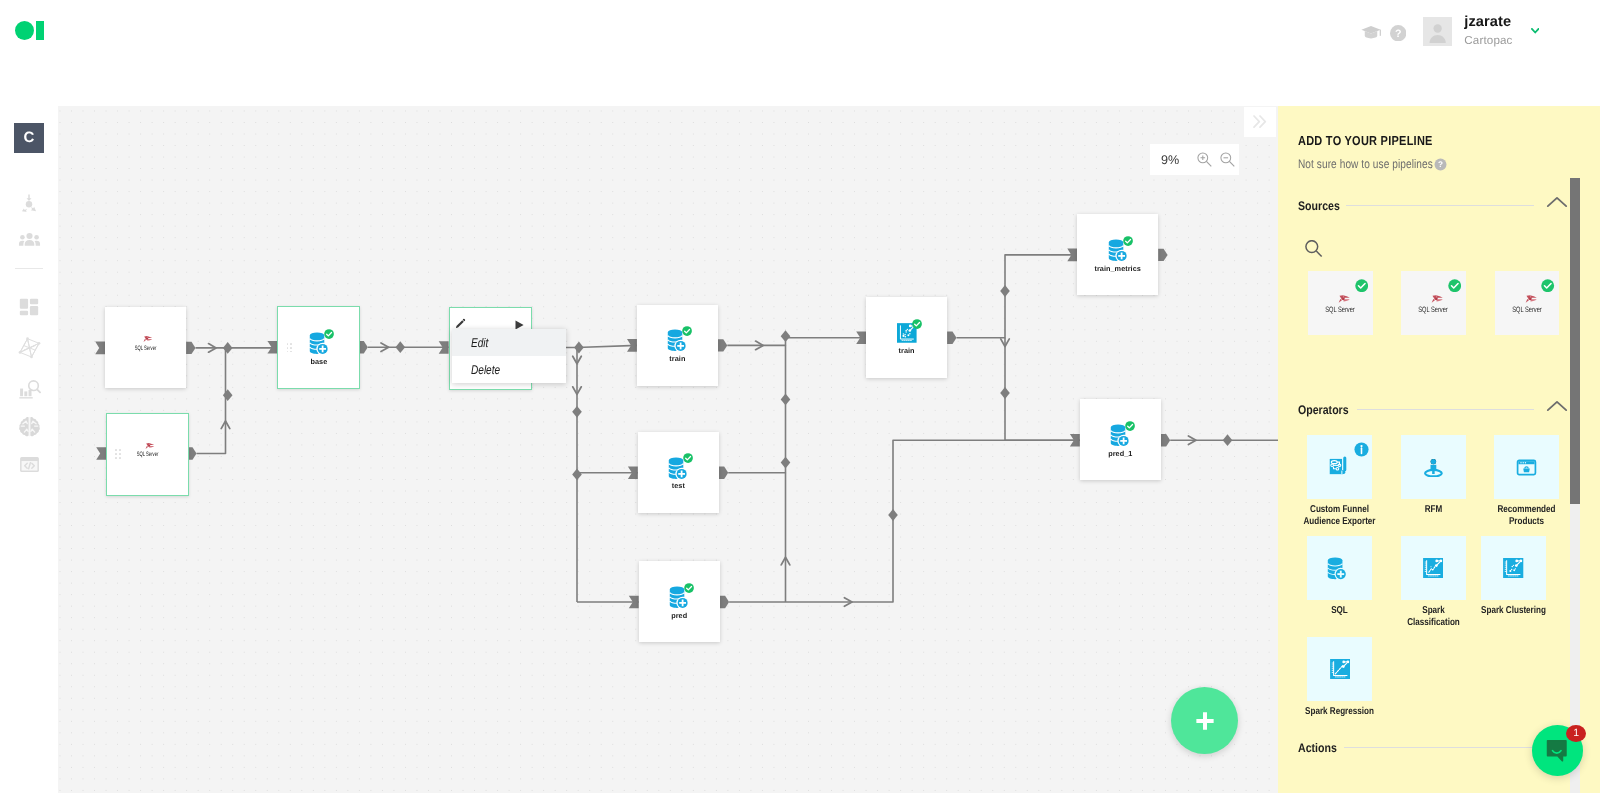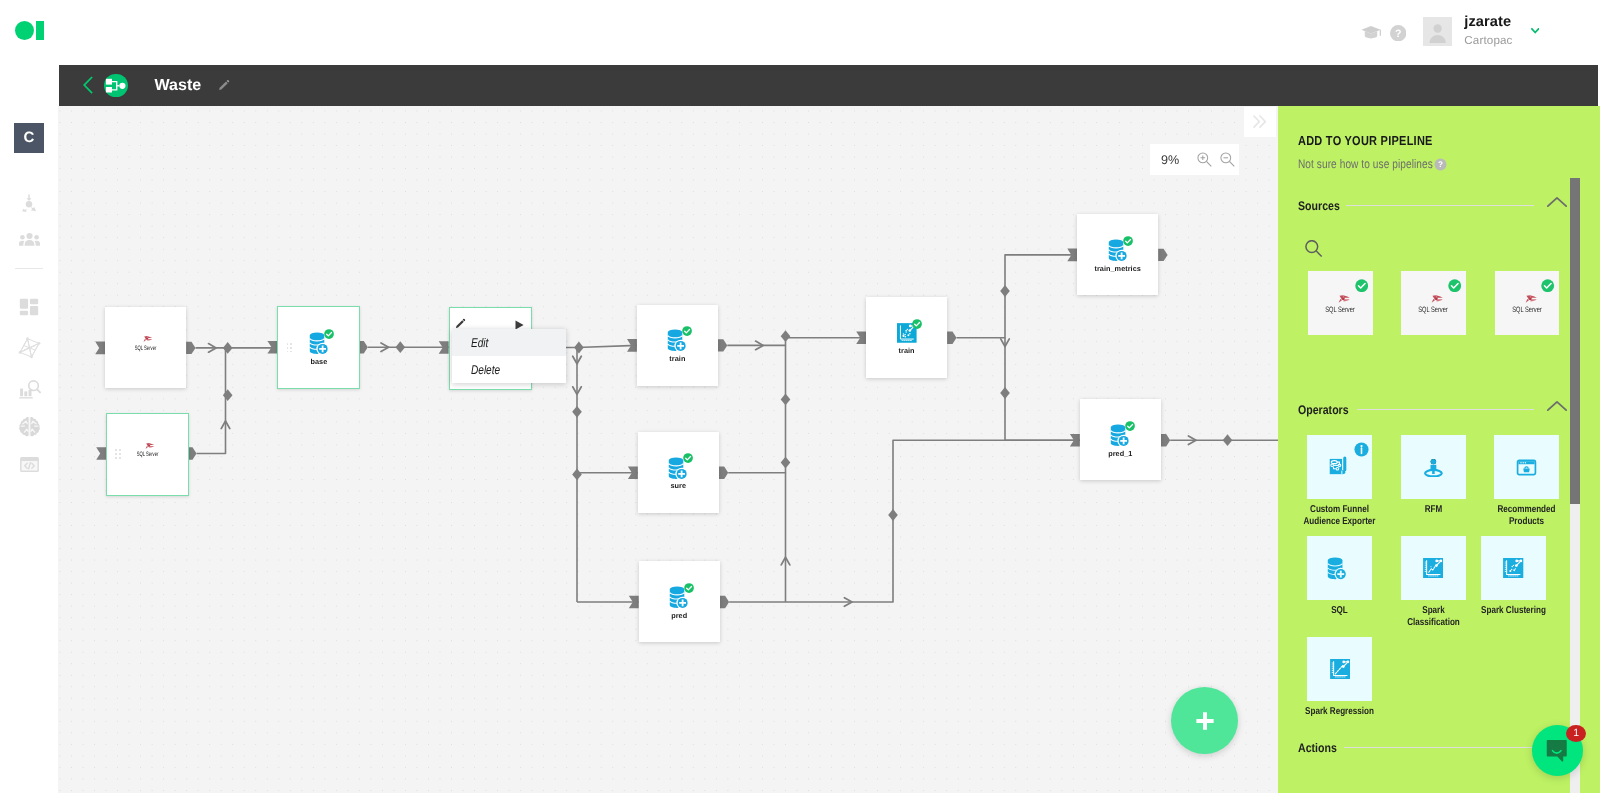--- a/index.html
+++ b/index.html
@@ -55,21 +55,21 @@
   .node .nlabel{position:absolute;left:-10px;right:-10px;top:49.5px;text-align:center;font-size:7.3px;font-weight:bold;color:#1c1c1c;letter-spacing:.05px;}
   .node .grip{position:absolute;left:8.4px;top:35.9px;width:8px;height:12px;}
   .node .grip i{position:absolute;width:1.7px;height:1.7px;background:#e0e0e0;border-radius:50%;}
 
   .ctxmenu{position:absolute;width:114px;background:#fff;box-shadow:0 1px 6px rgba(0,0,0,.20);font-style:italic;}
   .ctxmenu div{height:27px;display:flex;align-items:center;padding-left:19px;font-size:12.6px;color:#1c1c1c;}
   .ctxmenu div span{display:inline-block;transform:scaleX(.8);transform-origin:0 50%;}
   .ctxmenu .mi1{background:#f0f2f3;}
 
   
-  .panel{position:absolute;left:1278px;top:106px;width:322px;height:687px;background:#bef264;overflow:hidden;}
+  .panel{position:absolute;left:1278px;top:106px;width:322px;height:687px;background:#fef9c3;overflow:hidden;}
   .ptitle{position:absolute;left:19.6px;top:26.5px;font-size:13px;font-weight:bold;color:#181818;letter-spacing:.3px;transform:scaleX(.845);transform-origin:0 0;}
   .psub{position:absolute;left:19.7px;top:50.5px;font-size:12.4px;color:#6d6d6d;letter-spacing:.1px;transform:scaleX(.815);transform-origin:0 0;}
   .psubico{position:absolute;left:155.6px;top:51.5px;width:11.6px;height:11.6px;}
   .psect{position:absolute;left:19.8px;font-size:12.4px;font-weight:bold;color:#1e1e1e;letter-spacing:0;transform:scaleX(.855);transform-origin:0 50%;}
   .prule{position:absolute;height:1px;background:#dedede;}
   .pchev{position:absolute;width:22px;height:14px;}
   .scrollbar{position:absolute;left:292px;top:72px;width:10px;height:615px;background:#efefef;}
   .scrollthumb{position:absolute;left:292px;top:72px;width:10px;height:325.7px;background:#757575;}
   .tile{position:absolute;width:64px;}
   .tilebox{position:relative;width:64px;height:62px;display:flex;align-items:center;justify-content:center;}
@@ -191,44 +191,20 @@
     </div>
     <div class="railico" style="top:384px">
       <svg width="23" height="23" viewBox="0 0 24 24">
           <rect x="2.2" y="4.2" width="19.6" height="15.6" rx="1.6" fill="#dcdcdc"></rect>
           <rect x="3.7" y="8.4" width="16.6" height="9.9" fill="#f7f7f7"></rect>
           <path d="M9.6 10.6 7 13.3l2.6 2.7M14.4 10.6 17 13.3l-2.6 2.7M12.9 10.2l-1.8 6.2" stroke="#dcdcdc" stroke-width="1.5" fill="none" stroke-linecap="round" stroke-linejoin="round"></path>
         </svg>
     </div>
   </div>
 
-  <div class="hdr">
-    <div class="back">
-      <svg width="10" height="18.2" viewBox="0 0 10 18.2">
-          <path d="M9.1 1 1.2 9.1 9.1 17.2" stroke="#00c96e" stroke-width="1.75" fill="none" stroke-linecap="butt" stroke-linejoin="miter"></path>
-        </svg>
-    </div>
-    <div class="pipeico">
-      <svg width="23.4" height="23.4" viewBox="0 0 23.4 23.4">
-          <rect x="1.9" y="4.8" width="6.1" height="5.8" fill="#fff"></rect>
-          <rect x="1.9" y="13" width="6.1" height="5.5" fill="#fff"></rect>
-          <path d="M7.4 7.7h5.3v8.2H7.4" stroke="#fff" stroke-width="1.35" fill="none"></path>
-          <path d="M12.7 11.8h2.5" stroke="#fff" stroke-width="1.35"></path>
-          <circle cx="18.4" cy="11.8" r="3.1" fill="#fff"></circle>
-        </svg>
-    </div>
-    <div class="title">Waste</div>
-    <div class="pencil">
-      <svg width="12.2" height="12.2" viewBox="0 0 24 24">
-          <path d="M3.2 17.4 2.2 21.8l4.4-1L19.2 8.2l-3.4-3.4Z" fill="#8b8b8b"></path>
-          <path d="M16.9 3.7l3.4 3.4 1.3-1.3a1.7 1.7 0 0 0 0-2.4l-1-1a1.7 1.7 0 0 0-2.4 0Z" fill="#9b9b9b"></path>
-          <path d="M2.2 21.8 4 20.2l-.8-.8Z" fill="#6e6e6e"></path>
-        </svg>
-    </div>
-  </div>
 
   <div class="canvas">
     <svg class="edges" width="1220" height="687" style="position:absolute;left:0;top:0">
         <polygon points="37.199999999999996,235.59999999999997 47.099999999999994,235.59999999999997 47.099999999999994,248.2 37.199999999999996,248.2 41.199999999999996,241.89999999999998" fill="#7e7e7e"></polygon>
         <polygon points="38.199999999999996,341.2 48.099999999999994,341.2 48.099999999999994,353.8 38.199999999999996,353.8 42.199999999999996,347.5" fill="#7e7e7e"></polygon>
         <polygon points="128.1,235.7 133.5,235.7 137.5,241.89999999999998 133.5,248.09999999999997 128.1,248.09999999999997" fill="#7e7e7e"></polygon>
         <polygon points="129.1,341.3 134.5,341.3 138.5,347.5 134.5,353.7 129.1,353.7" fill="#7e7e7e"></polygon>
         <polyline points="137.5,241.89999999999998 219.39999999999998,241.89999999999998" fill="none" stroke="#7e7e7e" stroke-width="1.6" stroke-linejoin="round"></polyline>
         <polyline points="138.5,347.5 167.5,347.5 167.5,241.89999999999998" fill="none" stroke="#7e7e7e" stroke-width="1.6" stroke-linejoin="round"></polyline>
         <path d="M-7.6,-4.3 L0,0 L-7.6,4.3" fill="none" stroke="#7e7e7e" stroke-width="1.75" stroke-linecap="round" stroke-linejoin="round" transform="translate(158.1,241.89999999999998) rotate(0)"></path>
@@ -419,21 +395,21 @@
               <rect x="13.00" y="15.83" width="1.80" height="6.94" fill="#ffffff"></rect>
               <rect x="10.43" y="18.40" width="6.94" height="1.80" fill="#ffffff"></rect>
             </svg>
           </div>
           <div style="position:absolute;left:45.4px;top:21.5px">
             <svg width="10.1" height="10.1" viewBox="0 0 20 20">
               <circle cx="10" cy="10" r="9.6" fill="#18c167"></circle>
               <path d="M5.3 10.3 8.5 13.6 14.9 6.8" stroke="#fff" stroke-width="2.6" fill="none" stroke-linecap="round" stroke-linejoin="round"></path>
             </svg>
           </div>
-          <div class="nlabel">sure</div>
+          <div class="nlabel">test</div>
         </div>
         <div class="node" style="left: 580.7px; top: 455.1px;">
           <div style="position:absolute;left:30.4px;top:22.9px">
             <svg width="24.50" height="25.48" viewBox="0 0 25 26">
               <g fill="#16a8e0">
                 <path d="M.8 5.4v3.4c0 1.5 3.3 2.7 7.4 2.7s7.4-1.2 7.4-2.7V5.4Z"></path>
                 <path d="M.8 9.7v3.4c0 1.5 3.3 2.7 7.4 2.7s7.4-1.2 7.4-2.7V9.7Z"></path>
                 <path d="M.8 14v3.4c0 1.5 3.3 2.7 7.4 2.7s7.4-1.2 7.4-2.7V14Z"></path>
                 <path d="M.8 18.3v3.4c0 1.5 3.3 2.7 7.4 2.7s7.4-1.2 7.4-2.7v-3.4Z"></path>
                 <ellipse cx="8.2" cy="5.4" rx="7.4" ry="2.9"></ellipse>

